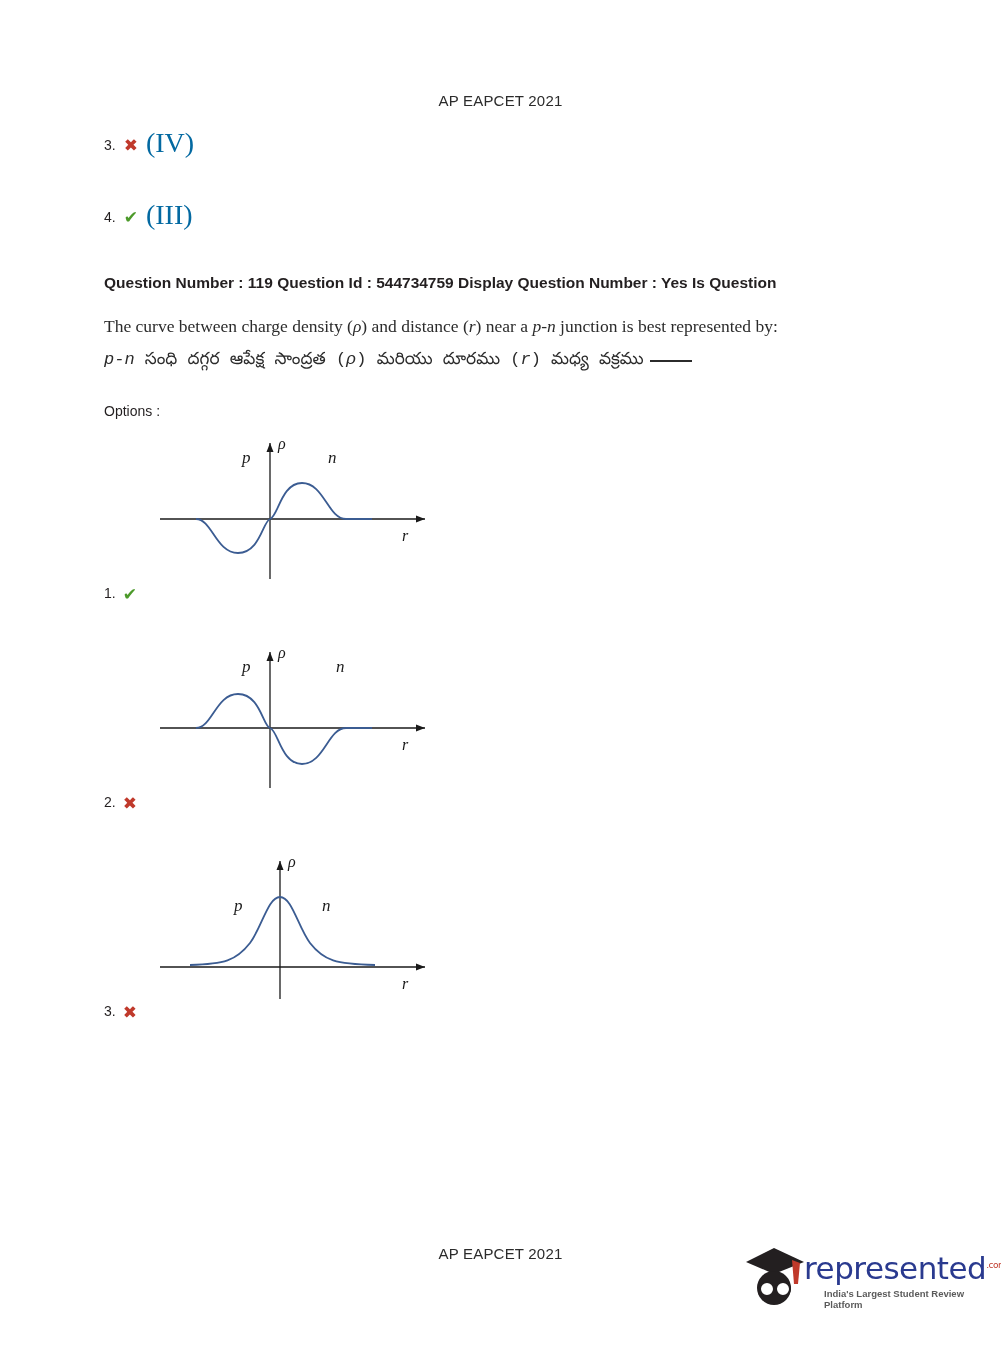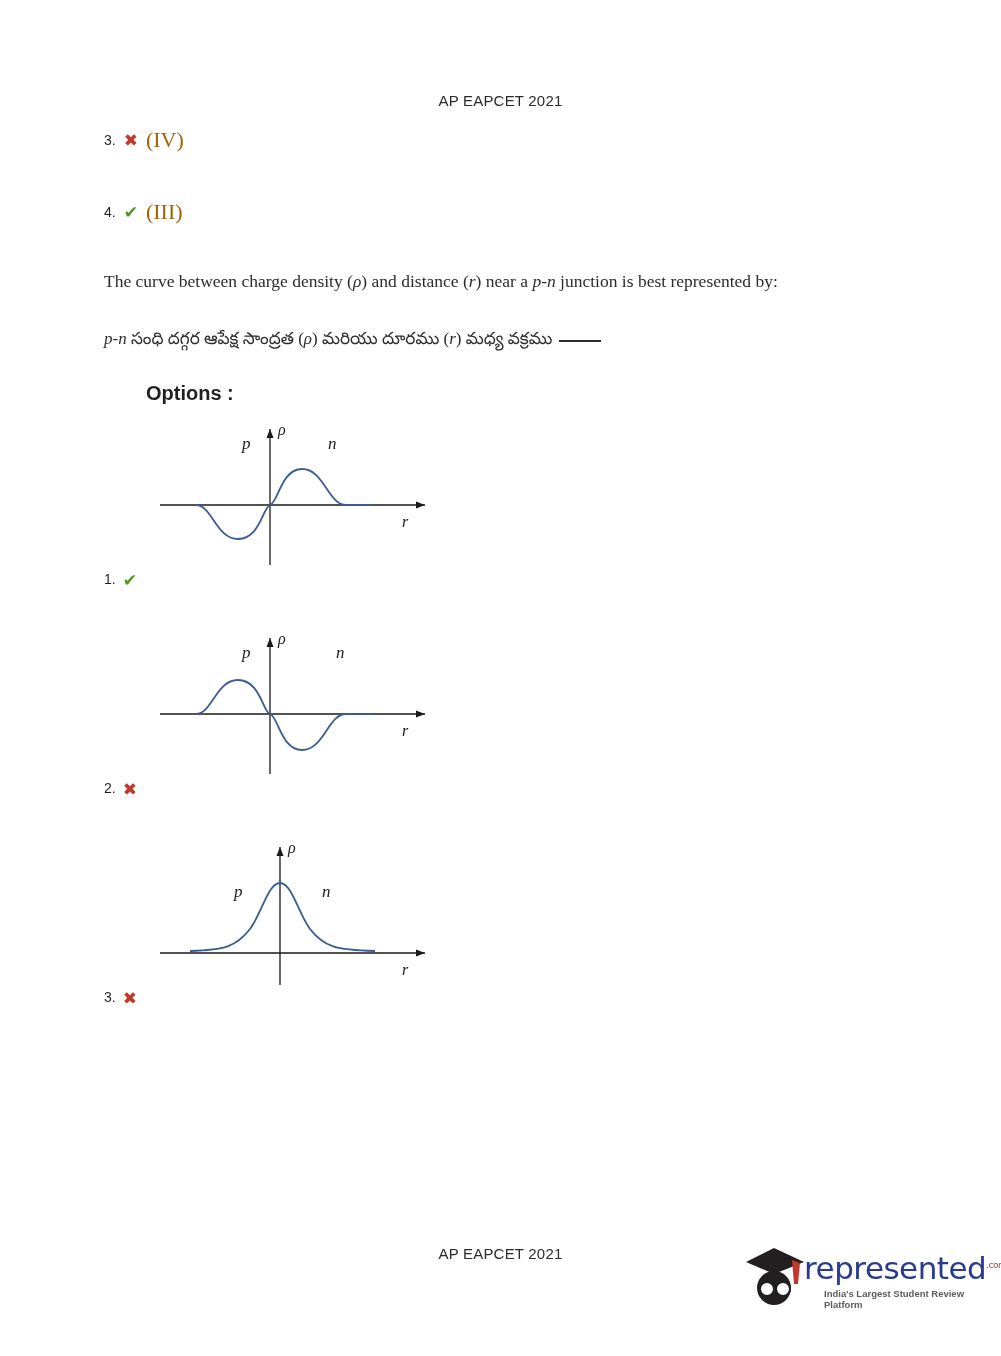--- a/index.html
+++ b/index.html
@@ -55,22 +55,22 @@
   .mark {
     font-size: 17px;
     line-height: 1;
     position: relative;
     top: 1px;
   }
   .mark.wrong { color: #c0392b; }
   .mark.right { color: #4c9a2a; }
   .roman {
     font-family: "Liberation Serif", serif;
-    font-size: 22px;
-    color: #a16207;
+    font-size: 28px;
+    color: #0369a1;
     position: relative;
     top: 2px;
   }
 
   .qmeta {
     margin-top: 40px;
     font-size: 15.5px;
     font-weight: bold;
     line-height: 1.85;
     color: #231f20;
@@ -78,40 +78,39 @@
   }
 
   .qtext-en {
     margin-top: 16px;
     font-family: "Liberation Serif", serif;
     font-size: 17.5px;
     color: #2b2b2b;
     line-height: 1.45;
   }
   .qtext-te {
-    margin-top: 32px;
-    font-family: Liberation Serif, serif;
+    margin-top: 8px;
+    font-family: Liberation Mono, monospace;
     font-size: 17px;
     color: #2b2b2b;
     line-height: 1.5;
   }
   .qtext-te .blank {
     display: inline-block;
     width: 42px;
     border-bottom: 2px solid #2b2b2b;
     margin-left: 6px;
     vertical-align: 2px;
   }
   .italic { font-style: italic; }
 
   .options-label {
     margin-top: 30px;
-    font-size: 20px;
-    font-weight: bold;
-    margin-left: 42px;
+    font-size: 14px;
+    font-weight: normal;
   }
 
   .option-block {
     margin-top: 10px;
     position: relative;
   }
   .graph-wrap {
     margin-left: 46px;
   }
   .option-marker {
@@ -168,20 +167,21 @@
       <span class="roman">(IV)</span>
     </div>
 
     <div class="prev-opt">
       <span class="opt-num">4.</span>
       <span class="mark right">✔</span>
       <span class="roman">(III)</span>
     </div>
 
     <div class="qmeta">
+      <div>Question Number : 119 Question Id : 544734759 Display Question Number : Yes Is Question</div>
     </div>
 
     <div class="qtext-en">
       <span>The curve between charge density (</span><span class="italic">ρ</span><span>) and distance (</span><span class="italic">r</span><span>) near a </span><span class="italic">p-n</span><span> junction is best represented by:</span>
     </div>
 
     <div class="qtext-te">
       <span class="italic">p-n</span><span> సంధి దగ్గర ఆపేక్ష సాంద్రత (</span><span class="italic">ρ</span><span>) మరియు దూరము (</span><span class="italic">r</span><span>) మధ్య వక్రము</span><span class="blank"></span>
     </div>
 

